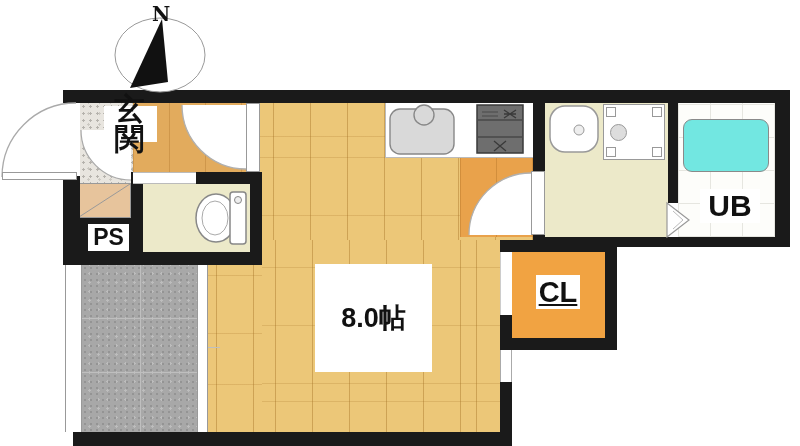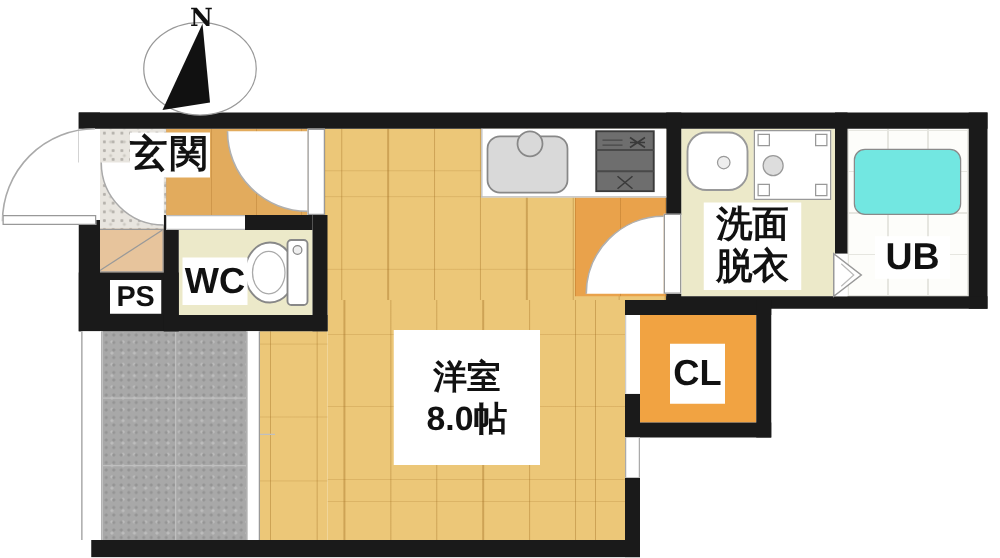--- a/index.html
+++ b/index.html
@@ -153,29 +153,23 @@
   </div>
 
   <div class="abs" style="left:683px;top:119px;width:86px;height:53px;background:var(--bathtub);border:1.5px solid var(--fixture_outline);border-radius:9px;box-sizing:border-box;"></div>
 
   <svg class="abs" style="left:112px;top:2px;" width="96" height="94">
     <ellipse cx="48" cy="53" rx="45" ry="37" fill="#fff" stroke="#999" stroke-width="1"></ellipse>
     <polygon points="50,17 18,86 56,80" fill="#111"></polygon>
     <text x="40" y="19" font-size="20" font-weight="bold" fill="#111" font-family="'DejaVu Serif',serif">N</text>
   </svg>
 
-  <div class="label" style="left:104px;top:106px;width:64px;height:36px;font-size:30px;letter-spacing:2px;text-align:center;">玄関</div>
-  <div class="label" style="left:146px;top:206px;width:52px;height:38px;font-size:29px;">WC</div>
+  <div class="label" style="left:104px;top:106px;width:53px;height:36px;font-size:30px;letter-spacing:2px;text-align:center;">玄関</div>
   <div class="label" style="left:88px;top:224px;width:41px;height:27px;font-size:23px;">PS</div>
-  <div class="label" style="left:536px;top:275px;width:44px;height:48px;font-size:29px;">CL</div>
+  <div class="label" style="left:536px;top:275px;width:44px;height:34px;font-size:29px;text-decoration:underline;">CL</div>
   <div class="label" style="left:700px;top:189px;width:60px;height:34px;font-size:30px;">UB</div>
 
   <div class="label" style="left:315px;top:264px;width:117px;height:108px;font-size:27px;flex-direction:column;justify-content:center;gap:7px;">
-    <span>洋室</span>
     <span>8.0帖</span>
   </div>
 
-  <div class="label" style="left:563px;top:162px;width:78px;height:70px;font-size:29px;flex-direction:column;justify-content:center;gap:4px;">
-    <span>洗面</span>
-    <span>脱衣</span>
-  </div>
 
 </div>
 
 </body></html>

